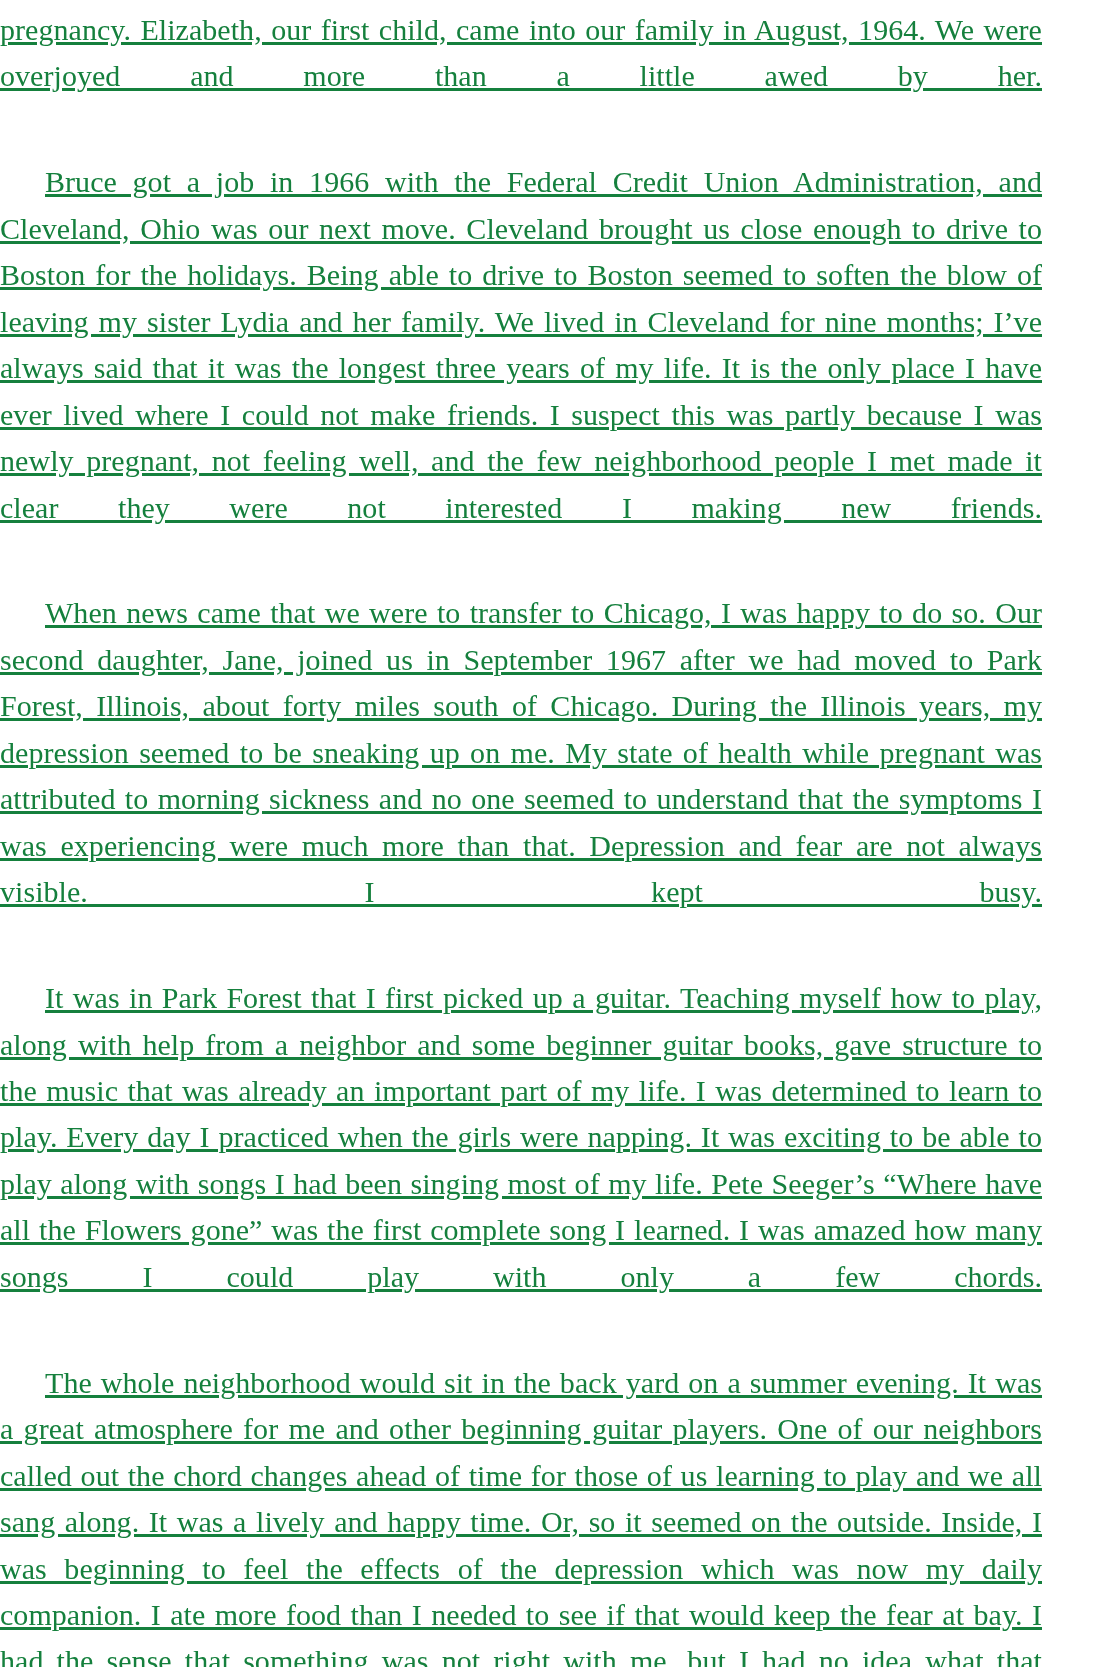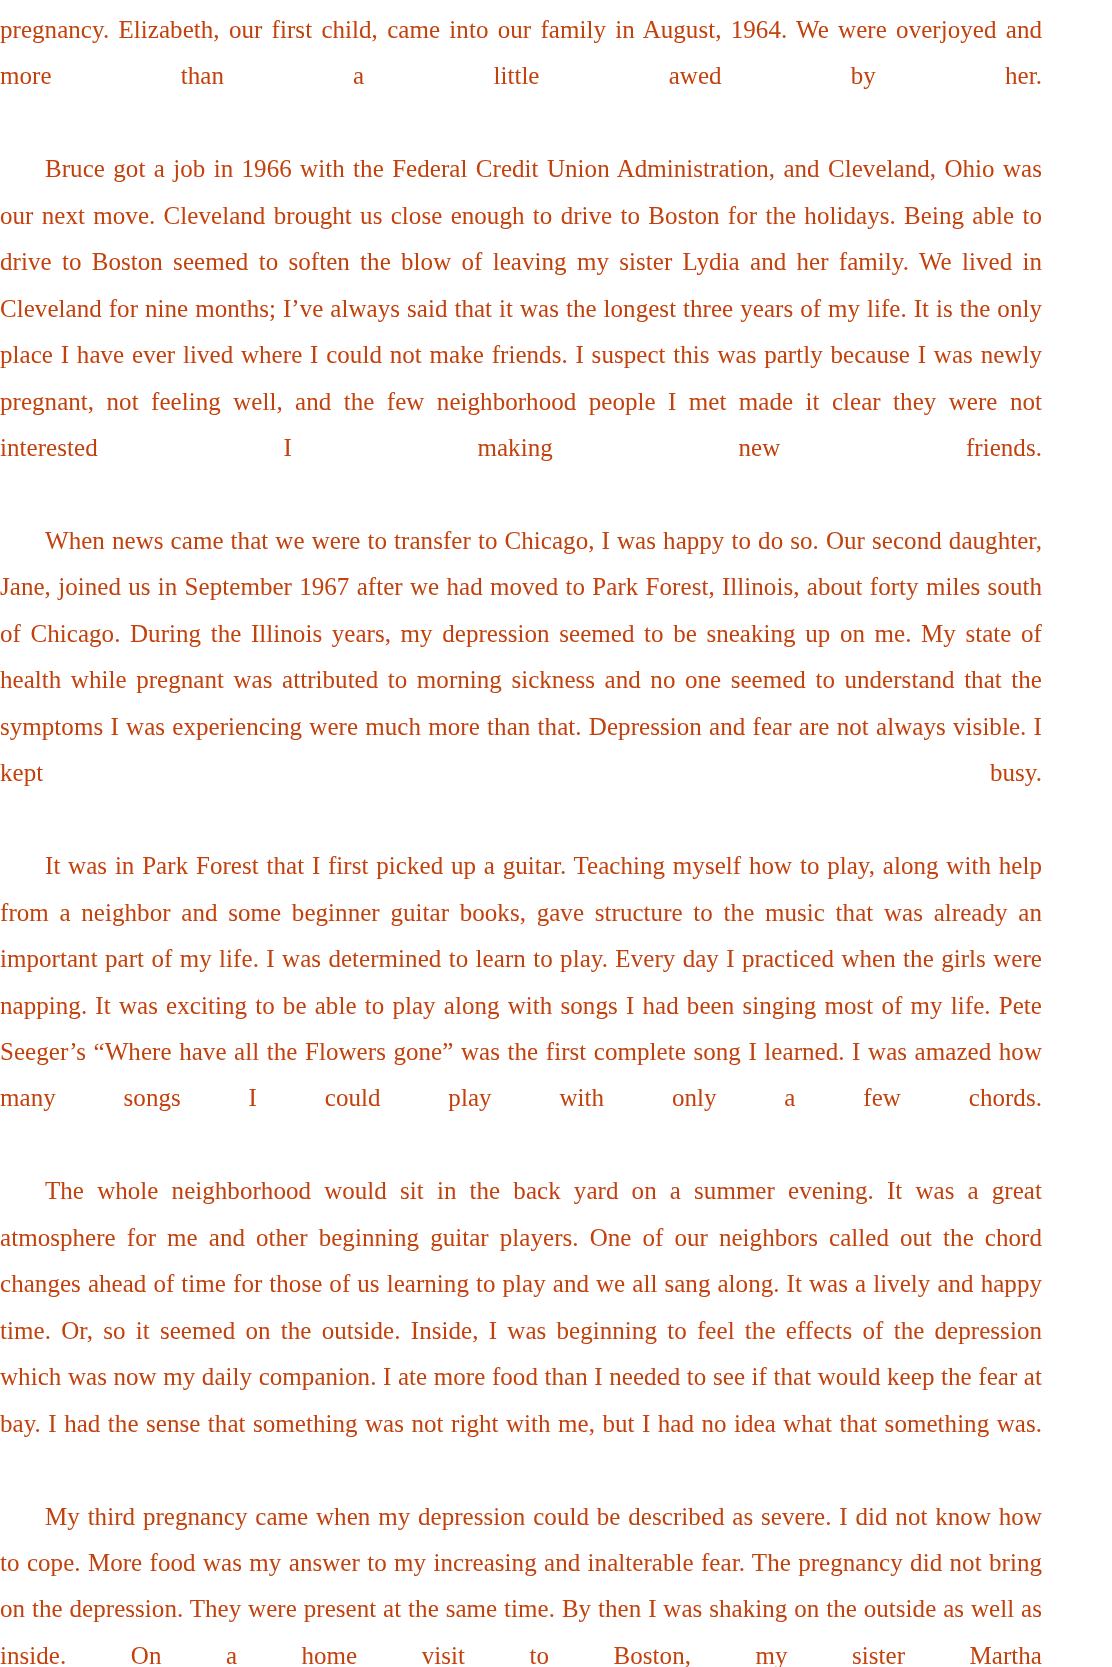--- a/index.html
+++ b/index.html
@@ -20,32 +20,34 @@
     overflow: hidden;
     box-sizing: border-box;
     padding: 0 70px 0 0;
   }
   #body-text {
     width: 1042px;
     padding-top: 7px;
   }
   p.para {
     margin: 0;
-    font-size: 25px;
+    font-size: 30px;
     line-height: 46.45px;
     text-align: justify;
     text-justify: inter-word;
     -webkit-hyphens: none;
     hyphens: none;
     letter-spacing: 0.05px;
     word-spacing: 0.2px;
-    color: #c2410c;
+    color: #15803d;
+    text-decoration: underline;
   }
   p.para.indent {
     text-indent: 45px;
+    margin-top: 13px;
   }
   p.para.flush {
     text-indent: 0;
   }
   
   p.para::after {
     content: "";
     display: inline-block;
     width: 100%;
   }

